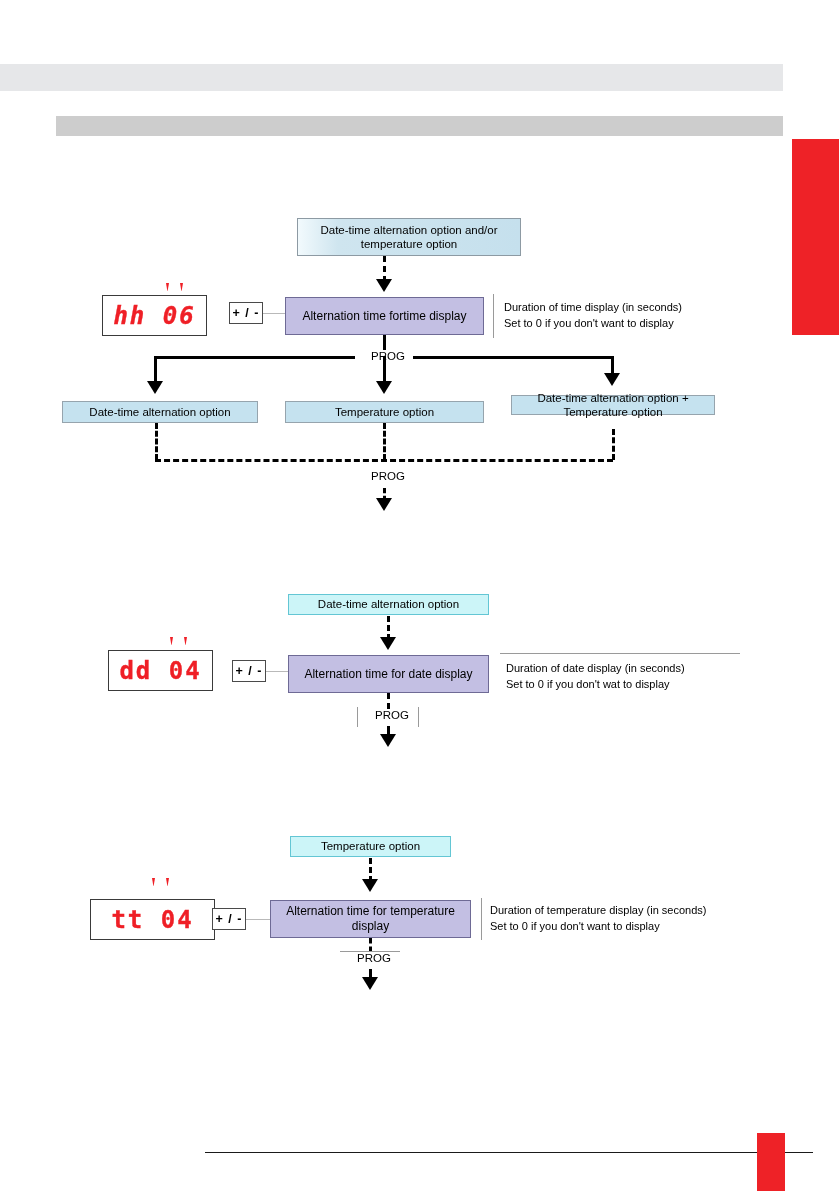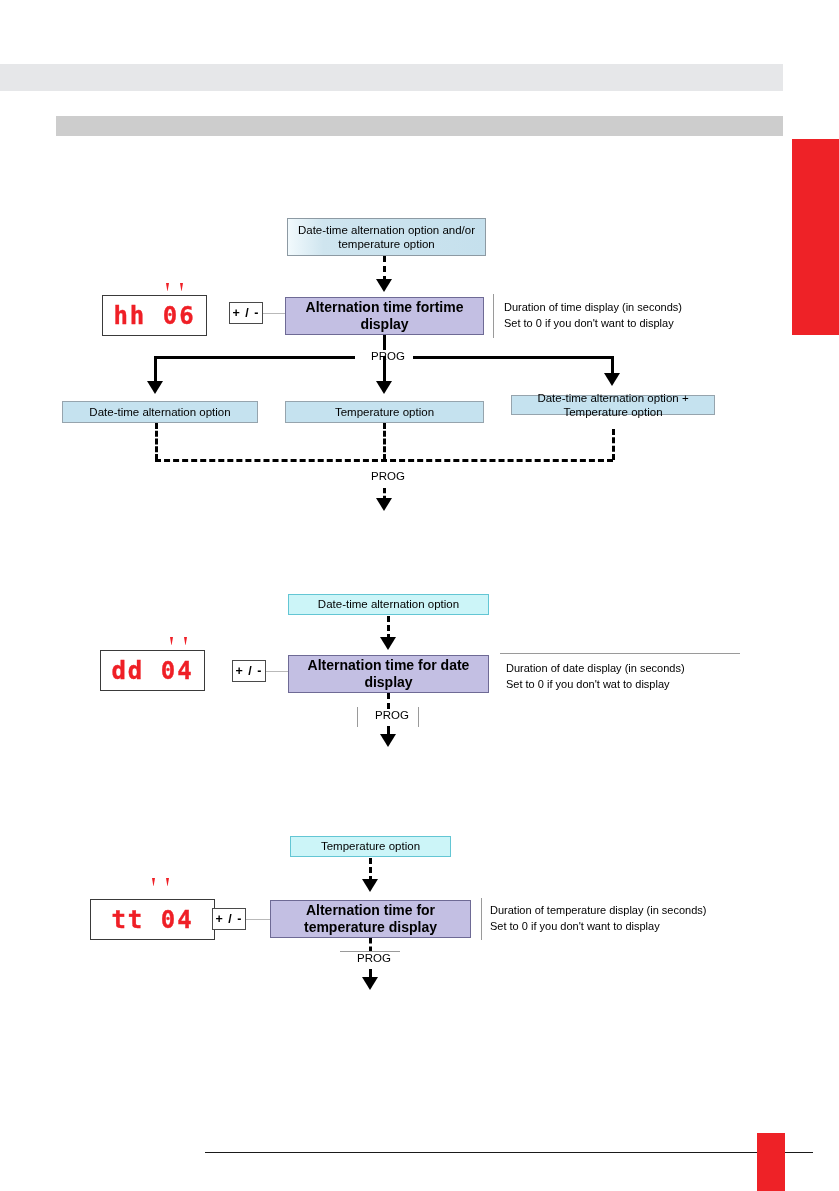--- a/index.html
+++ b/index.html
@@ -13,21 +13,21 @@
   .footer-rule{position:absolute;left:205px;top:1152px;width:608px;height:1px;background:#1a1a1a;}
   .footer-red{position:absolute;left:757px;top:1133px;width:28px;height:58px;background:#ee2227;}
 
   
   .box{position:absolute;box-sizing:border-box;display:flex;align-items:center;
        justify-content:center;text-align:center;line-height:1.22;}
   .box-blue-grad{background:linear-gradient(to right,#f2fafd 0%,#cfe5ef 18%,#c5e0ed 100%);
        border:1px solid #8d9aa3;font-size:11.5px;}
   .box-blue{background:#c5e2ef;border:1px solid #96a4ad;font-size:11.5px;}
   .box-cyan{background:#ccf5f8;border:1px solid #63c6d4;font-size:11.5px;}
-  .box-purple{background:#c3bfe3;border:1px solid #6e6a95;font-size:14px;font-weight:bold;}
+  .box-purple{background:#c3bfe3;border:1px solid #6e6a95;font-size:12px;}
 
   
   .lcd{position:absolute;box-sizing:border-box;border:1.6px solid #3a3a3a;background:#ffffff;
        display:flex;align-items:center;justify-content:center;}
   .lcd-txt{font-family:"DejaVu Sans Mono",monospace;color:#ef1f26;font-weight:bold;
        letter-spacing:2px;
        -webkit-text-stroke:0.35px #ef1f26;}
   .ticks{position:absolute;display:flex;gap:11px;}
   .tick{width:3px;height:8px;background:#ef1f26;
         clip-path:polygon(0 0,100% 0,55% 100%,45% 100%);}
@@ -51,32 +51,32 @@
   .note{position:absolute;font-size:11px;line-height:1.45;white-space:pre-line;}
   .note-rule{position:absolute;background:#9a9a9a;}
 </style>
 </head>
 <body>
 
 <div class="hdr-bar-1"></div>
 <div class="hdr-bar-2"></div>
 <div class="red-tab"></div>
 
-<div class="box box-blue-grad" style="left:287px;top:218px;width:199px;height:38px;">Date-time alternation option
+<div class="box box-blue-grad" style="left:297px;top:218px;width:224px;height:38px;">Date-time alternation option
 and/or temperature option</div>
 
 <div class="v-dash" style="left:383px;top:256px;height:26px;"></div>
 <div class="arw" style="left:376px;top:279px;"></div>
 
 <div class="ticks" style="left:166px;top:283px;">
   <div class="tick"></div>
   <div class="tick"></div>
 </div>
 <div class="lcd" style="left:102px;top:295px;width:105px;height:41px;">
-  <span class="lcd-txt" style="font-size:24px;">hh 06</span>
+  <span class="lcd-txt" style="font-size:24px;font-style:italic;">hh 06</span>
 </div>
 
 <div class="pm" style="left:229px;top:302px;width:34px;height:22px;">+ / -</div>
 <div class="pm-lead" style="left:263px;top:313px;width:22px;"></div>
 
 <div class="box box-purple" style="left:285px;top:297px;width:199px;height:38px;">Alternation time fortime
 display</div>
 
 <div class="note-rule" style="left:493px;top:294px;width:1px;height:44px;"></div>
 <div class="note" style="left:504px;top:300px;width:250px;">Duration of time display (in seconds)
@@ -112,21 +112,21 @@
 
 <div class="box box-cyan" style="left:288px;top:594px;width:201px;height:21px;">Date-time alternation option</div>
 
 <div class="v-dash" style="left:387px;top:616px;height:24px;"></div>
 <div class="arw" style="left:380px;top:637px;"></div>
 
 <div class="ticks" style="left:170px;top:637px;">
   <div class="tick"></div>
   <div class="tick"></div>
 </div>
-<div class="lcd" style="left:100px;top:650px;width:105px;height:41px;">
+<div class="lcd" style="left:108px;top:650px;width:105px;height:41px;">
   <span class="lcd-txt" style="font-size:24px;">dd 04</span>
 </div>
 
 <div class="pm" style="left:232px;top:660px;width:34px;height:22px;">+ / -</div>
 <div class="pm-lead" style="left:266px;top:671px;width:22px;"></div>
 
 <div class="box box-purple" style="left:288px;top:655px;width:201px;height:38px;">Alternation time for
 date display</div>
 
 <div class="note-rule" style="left:500px;top:653px;width:240px;height:1px;"></div>

